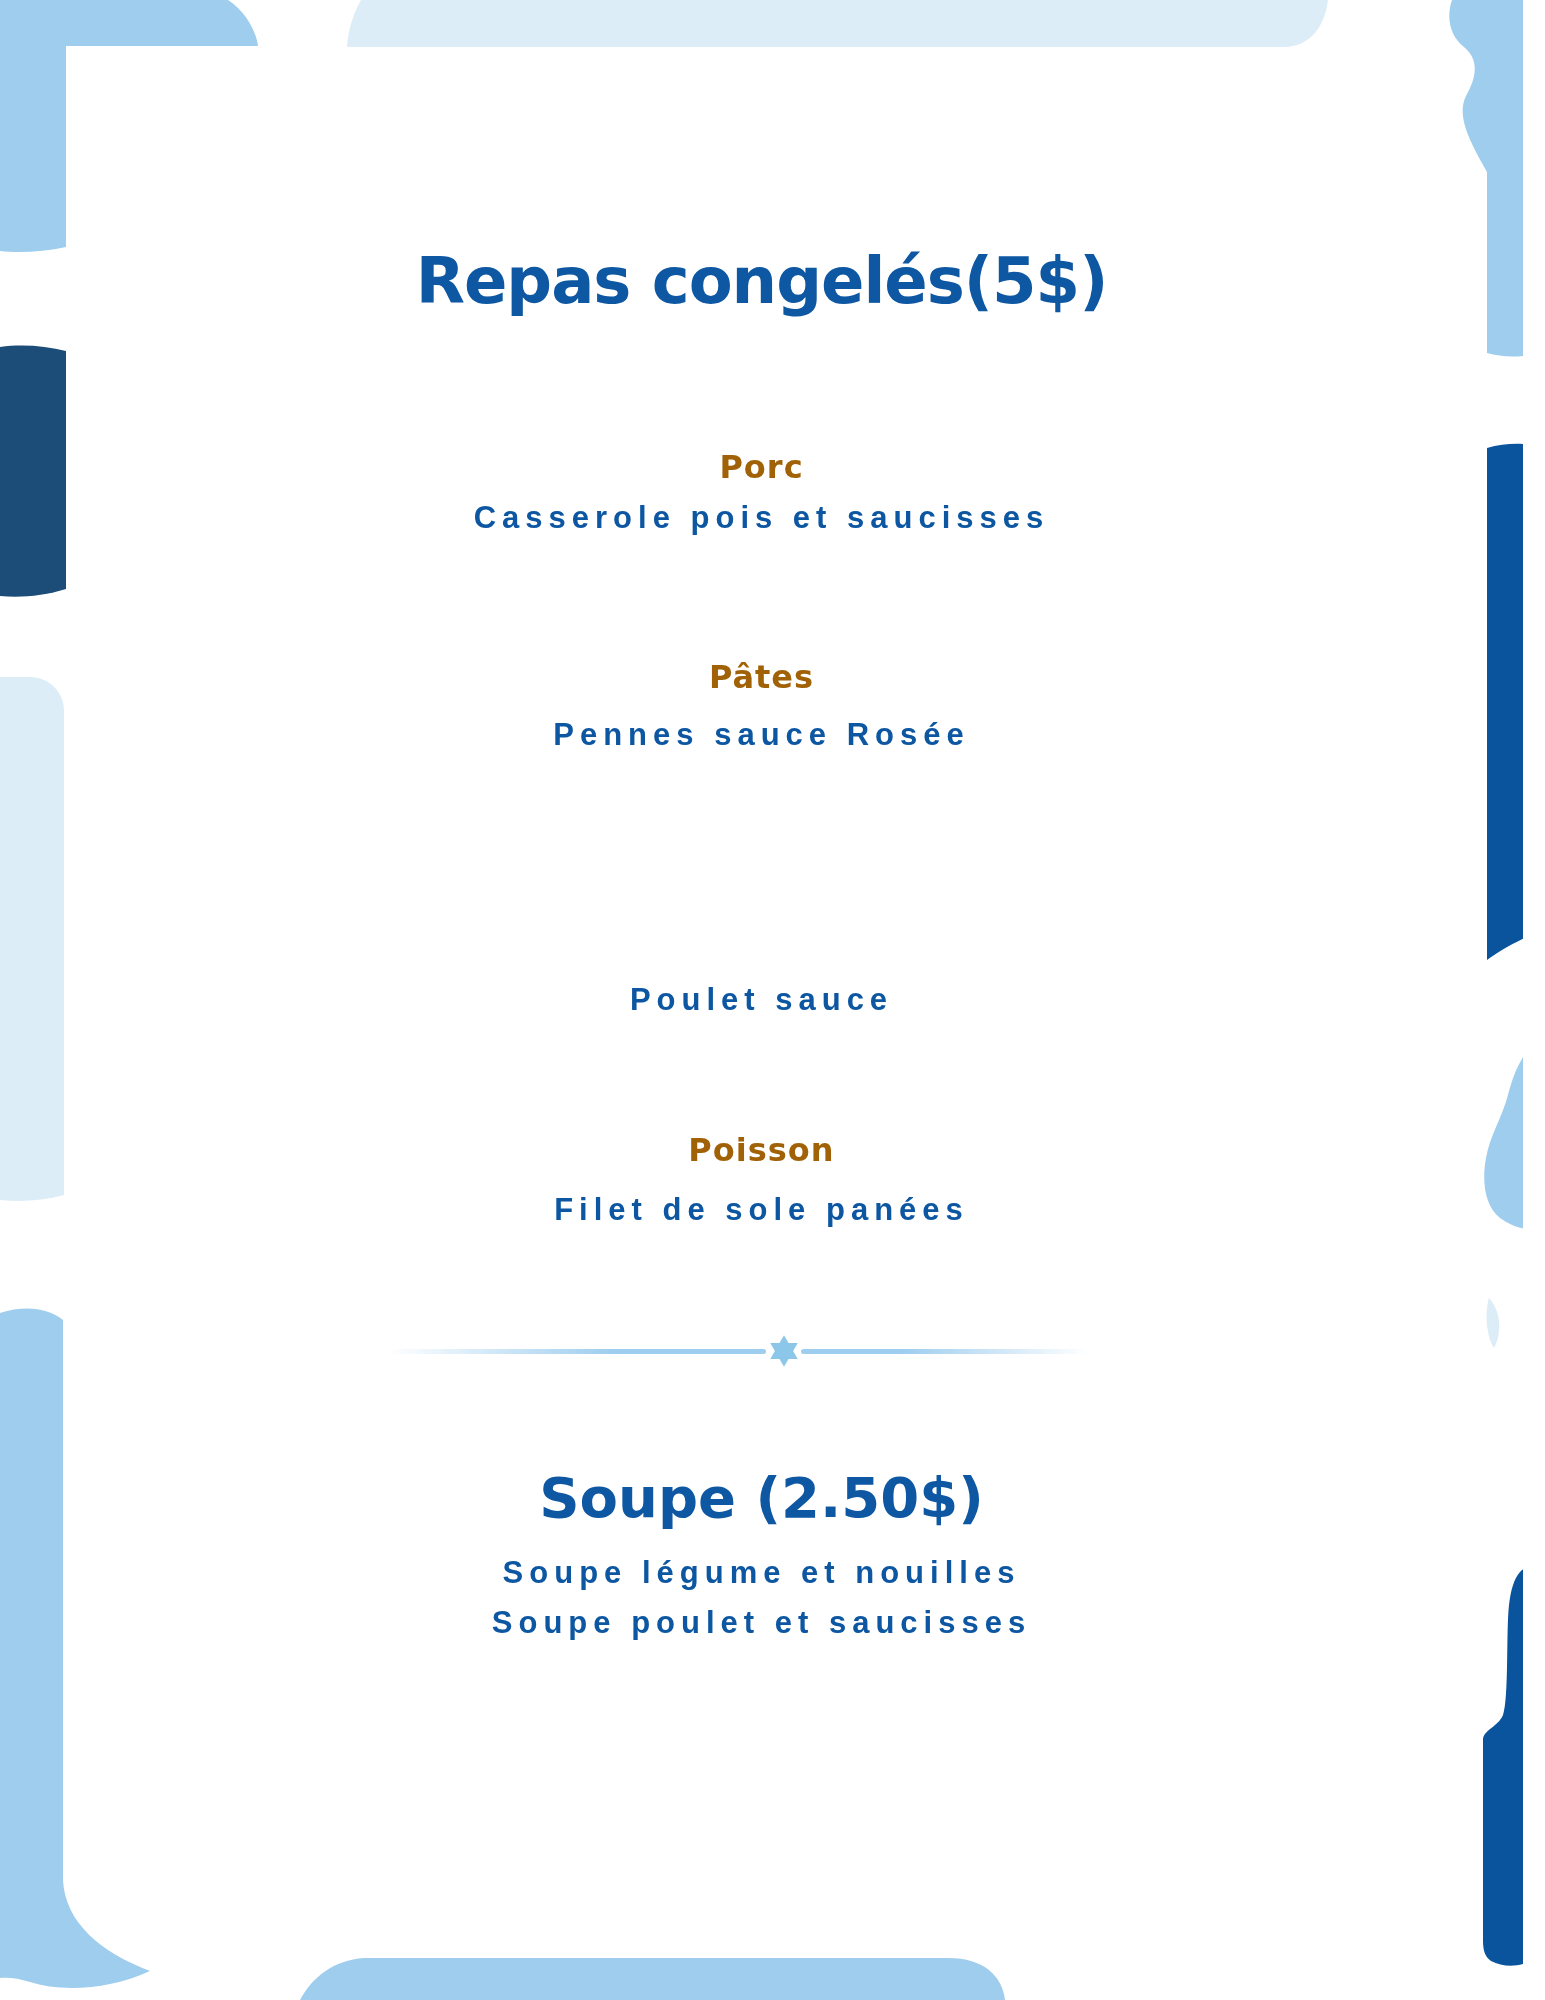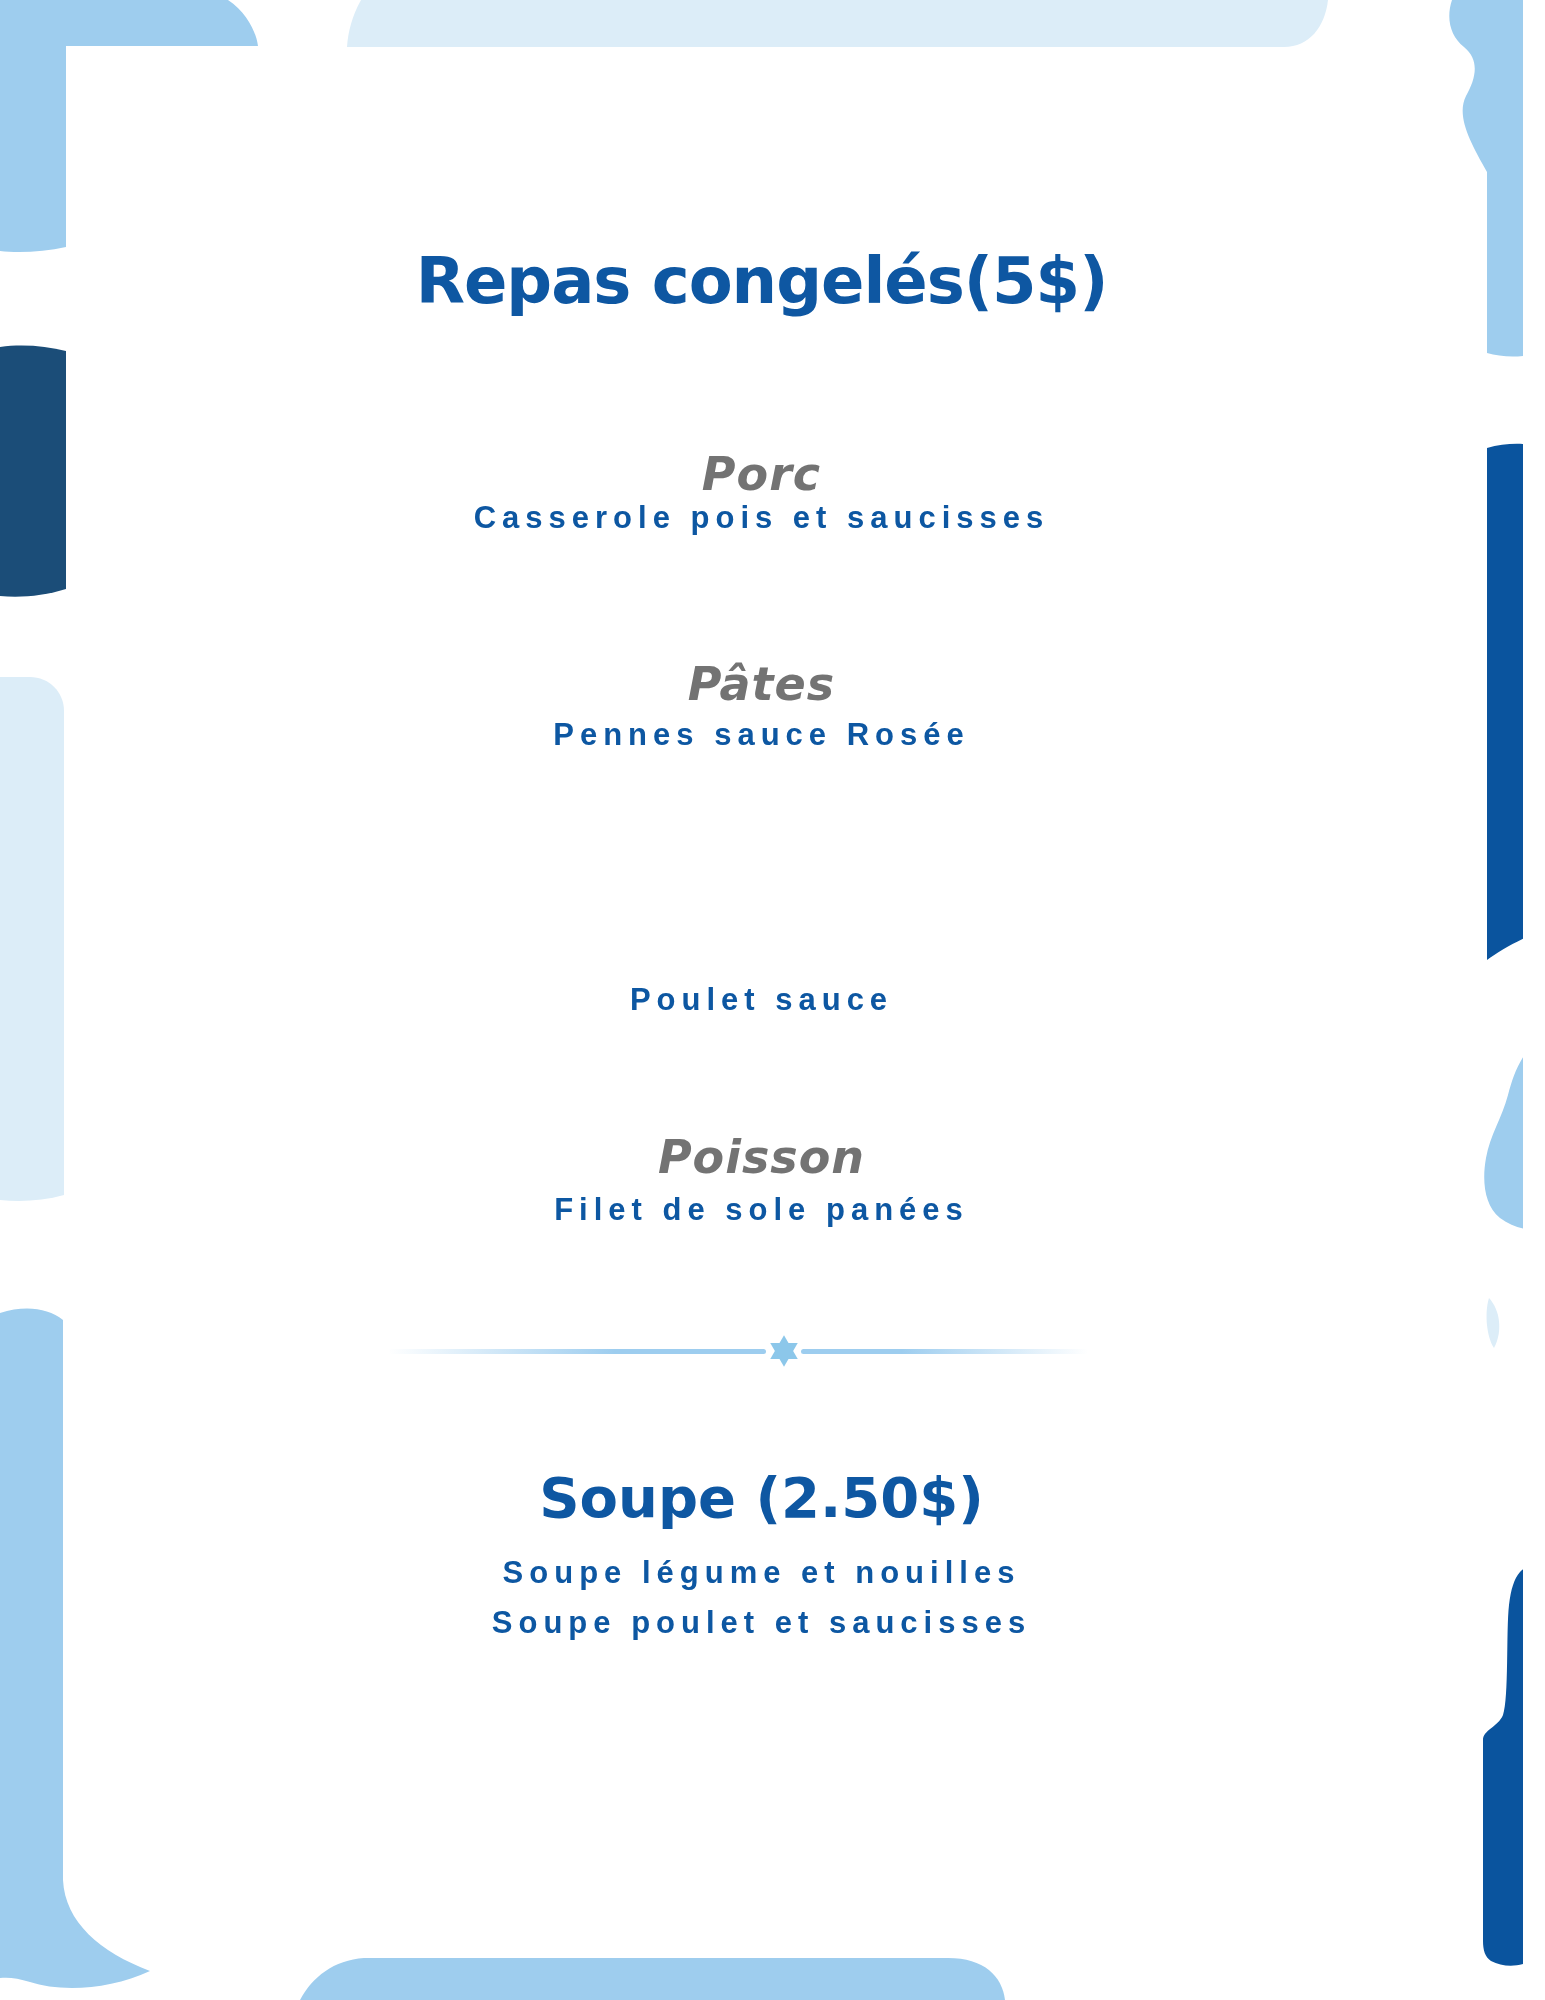--- a/index.html
+++ b/index.html
@@ -8,21 +8,21 @@
     background:#ffffff; overflow:hidden;
     font-family:"Liberation Sans", sans-serif;
   }
   .bg { position:absolute; left:0; top:0; width:1545px; height:2000px; }
   .line {
     position:absolute; left:0; width:100%;
     text-align:center; line-height:1; white-space:nowrap;
     font-weight:bold;
   }
   .main-title   { font-size:64px; color:#0e57a2; letter-spacing:-1px; font-family:"DejaVu Sans","Liberation Sans",sans-serif; }
-  .sec-heading  { font-size:46px; color:#737373; letter-spacing:1px; font-family:"DejaVu Sans","Liberation Sans",sans-serif;font-style:italic; }
+  .sec-heading  { font-size:32px; color:#a16207; letter-spacing:1px; font-family:"DejaVu Sans","Liberation Sans",sans-serif; }
   .item         { font-size:31px; color:#0d57a2; letter-spacing:6px; }
   .soupe-title  { font-size:56px; color:#0e57a2; letter-spacing:0px; font-family:"DejaVu Sans","Liberation Sans",sans-serif; }
   .div-line-left {
     position:absolute; top:1349px; left:388px; width:378px; height:5px; border-radius:3px;
     background:linear-gradient(to right, rgba(157,205,239,0), #9dcdef 60%);
   }
   .div-line-right {
     position:absolute; top:1349px; left:801px; width:287px; height:5px; border-radius:3px;
     background:linear-gradient(to right, #9dcdef 35%, rgba(157,205,239,0));
   }

